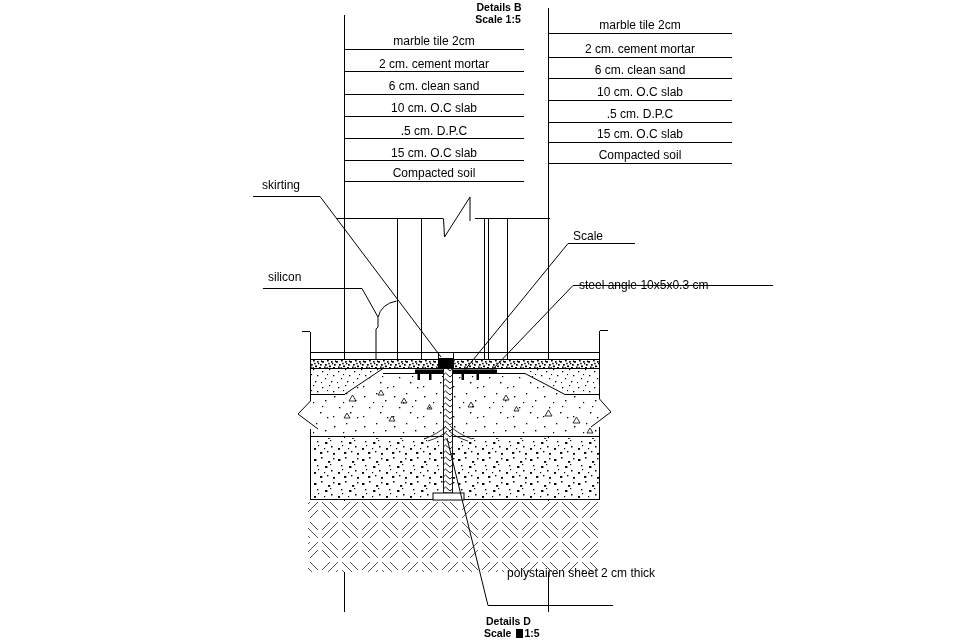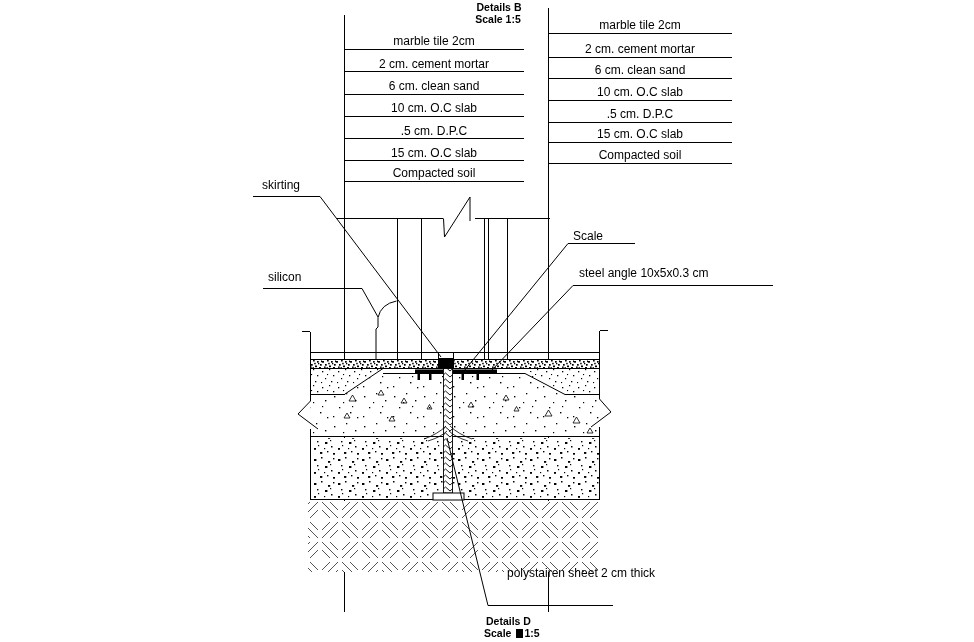--- a/index.html
+++ b/index.html
@@ -247,16 +247,16 @@
 <div class="lbl center" style="left:640px; top:43.5px;">2 cm. cement mortar</div>
 <div class="lbl center" style="left:640px; top:65px;">6 cm. clean sand</div>
 <div class="lbl center" style="left:640px; top:86.5px;">10 cm. O.C slab</div>
 <div class="lbl center" style="left:640px; top:108.5px;">.5 cm. D.P.C</div>
 <div class="lbl center" style="left:640px; top:128.5px;">15 cm. O.C slab</div>
 <div class="lbl center" style="left:640px; top:150px;">Compacted soil</div>
 
 <div class="lbl" style="left:262px; top:180px;">skirting</div>
 <div class="lbl" style="left:268px; top:272px;">silicon</div>
 <div class="lbl" style="left:573px; top:231px;">Scale</div>
-<div class="lbl" style="left:579px; top:268px;">steel angle 10x5x0.3 cm</div>
+<div class="lbl" style="left:579px; top:280px;">steel angle 10x5x0.3 cm</div>
 <div class="lbl" style="left:507px; top:568px;">polystairen sheet 2 cm thick</div>
 
 </div>
 
 </body></html>

